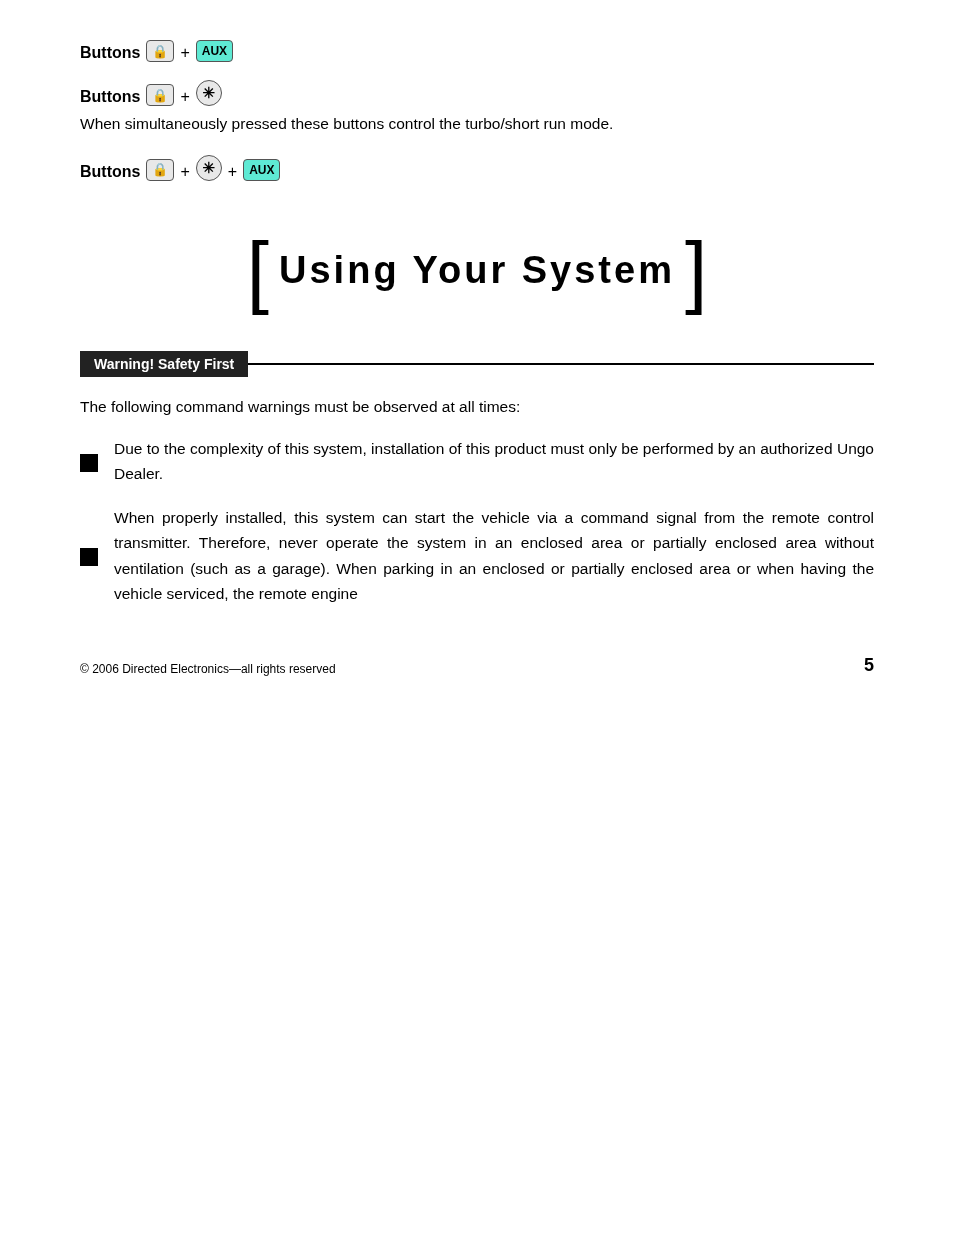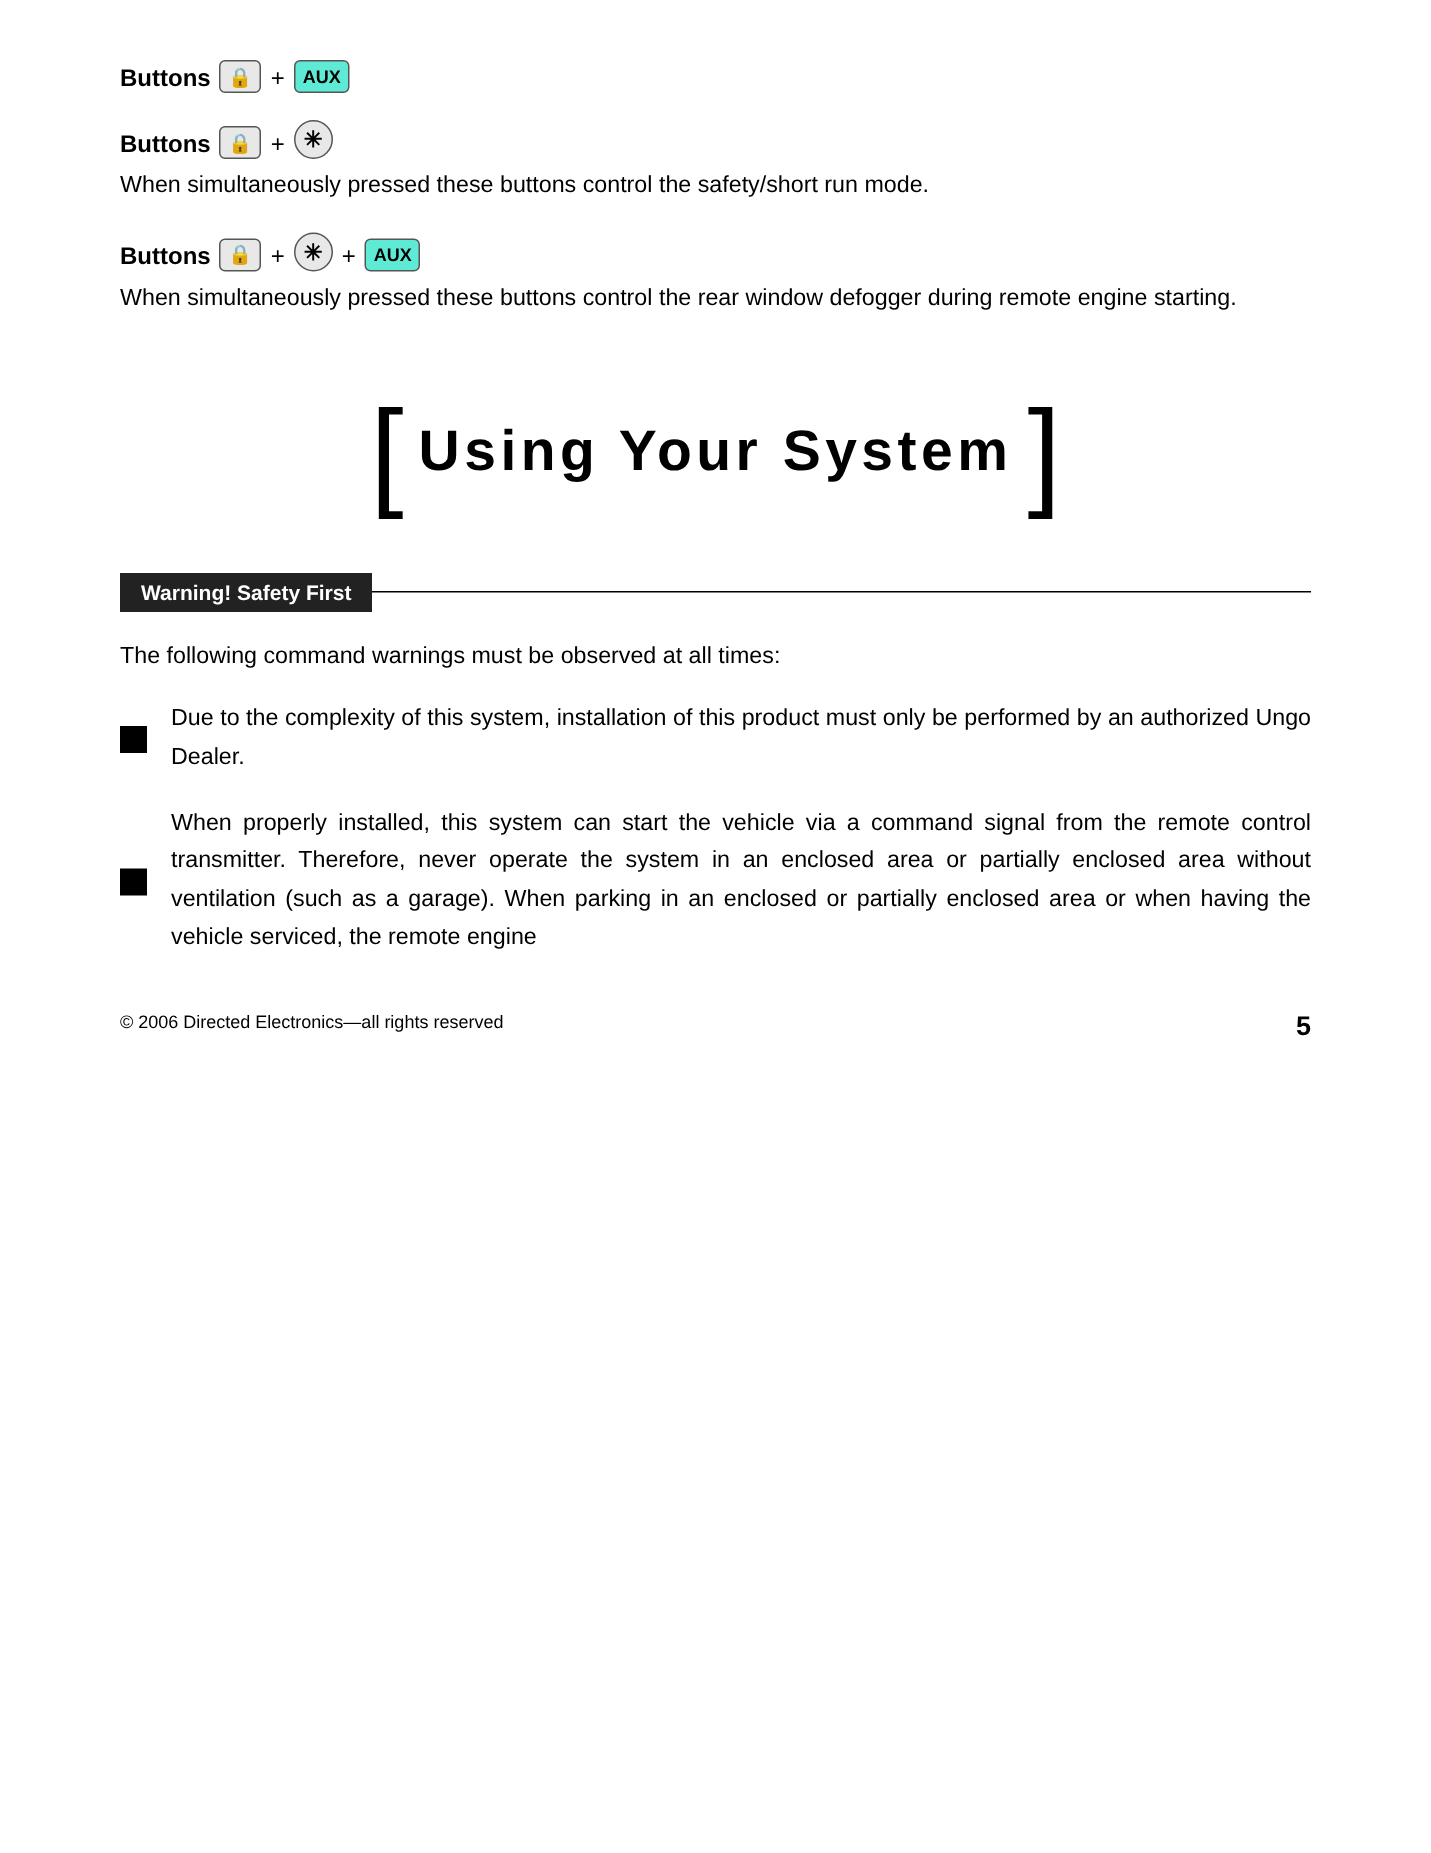--- a/index.html
+++ b/index.html
@@ -160,24 +160,24 @@
       display: inline-block;
       margin-top: 3px;
       flex-shrink: 0;
     }
 
     .bullet-text {
       flex: 1;
     }
 
     .footer {
-      margin-top: 36px;
+      margin-top: 48px;
       display: flex;
       justify-content: space-between;
-      align-items: flex-start;
+      align-items: flex-end;
       font-size: 12px;
       font-family: Arial, sans-serif;
       color: #000;
     }
 
     .footer-page {
       font-size: 18px;
       font-weight: bold;
       font-family: Arial, sans-serif;
     }
@@ -220,33 +220,32 @@
     </div>
   </div>
 
   <div class="button-section">
     <div class="button-label">
       <span>Buttons</span>
       <span class="button-icon-lock">🔒</span>
       <span class="plus">+</span>
       <span class="button-icon-star">✳</span>
     </div>
-    <div class="description">When simultaneously pressed these buttons control the safety/short run mode.</div>
+    <div class="description">When simultaneously pressed these buttons control the turbo/short run mode.</div>
   </div>
 
   <div class="button-section">
     <div class="button-label">
       <span>Buttons</span>
       <span class="button-icon-lock">🔒</span>
       <span class="plus">+</span>
       <span class="button-icon-star">✳</span>
       <span class="plus">+</span>
       <span class="button-icon">AUX</span>
     </div>
-    <div class="description">When simultaneously pressed these buttons control the rear window defogger during remote engine starting.</div>
   </div>
 
   <div class="section-title-box">
     <span class="bracket-left">[</span>
     <span class="section-title-text">Using Your System</span>
     <span class="bracket-right">]</span>
   </div>
 
   <div class="warning-section">
     <div class="warning-full-row">

